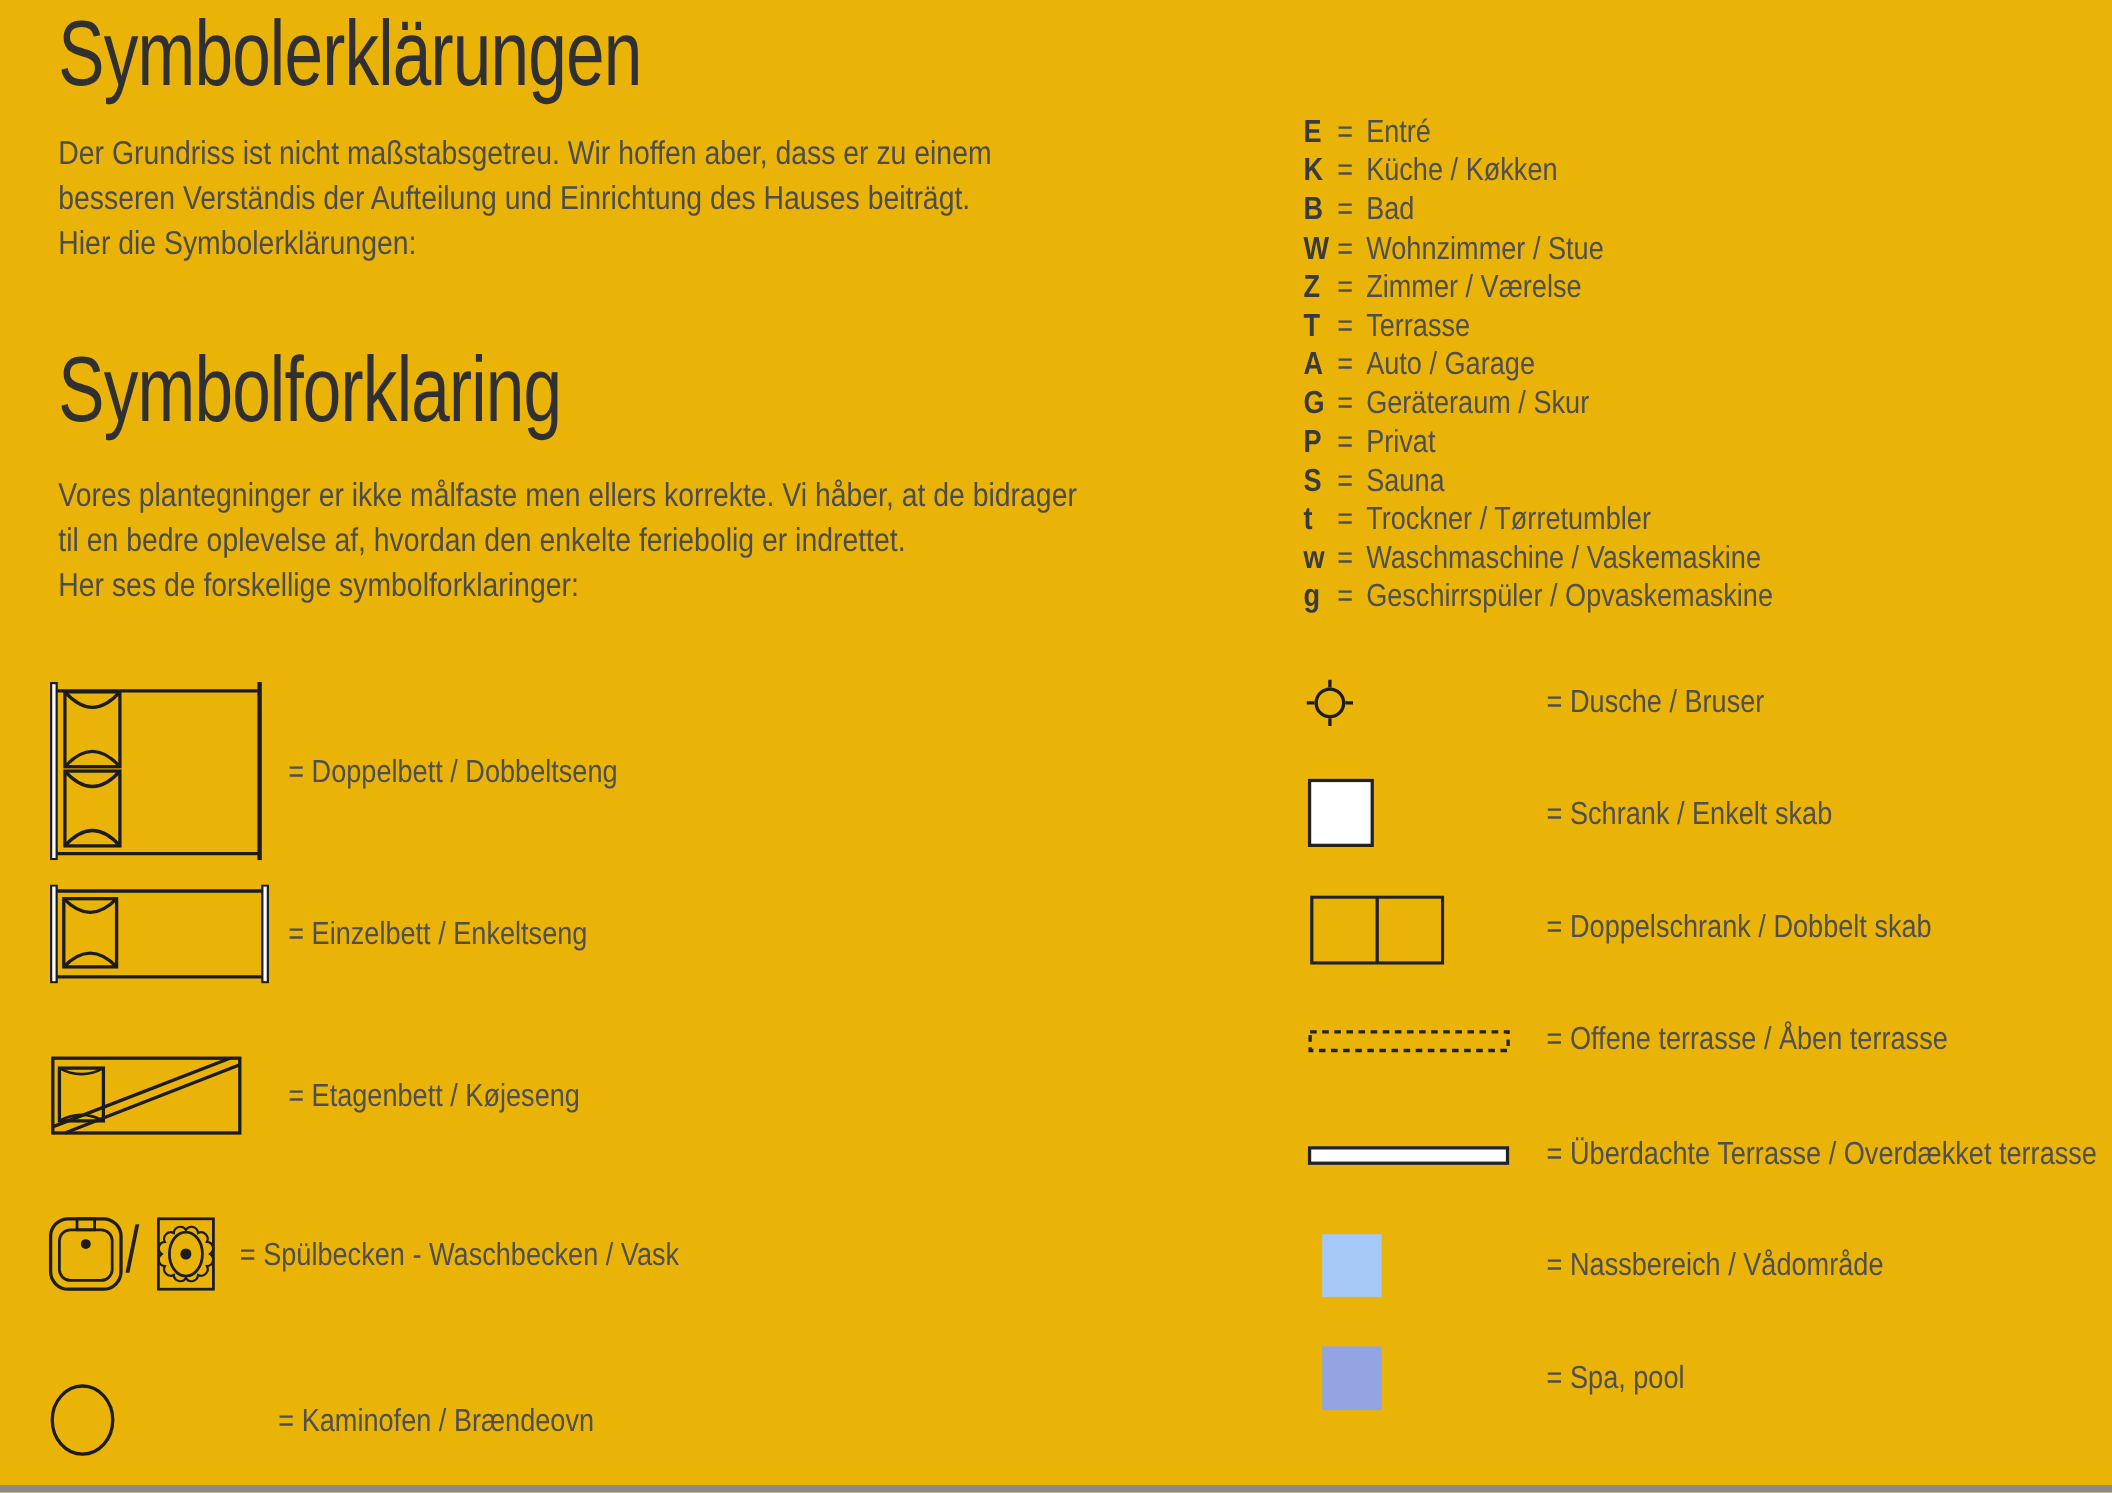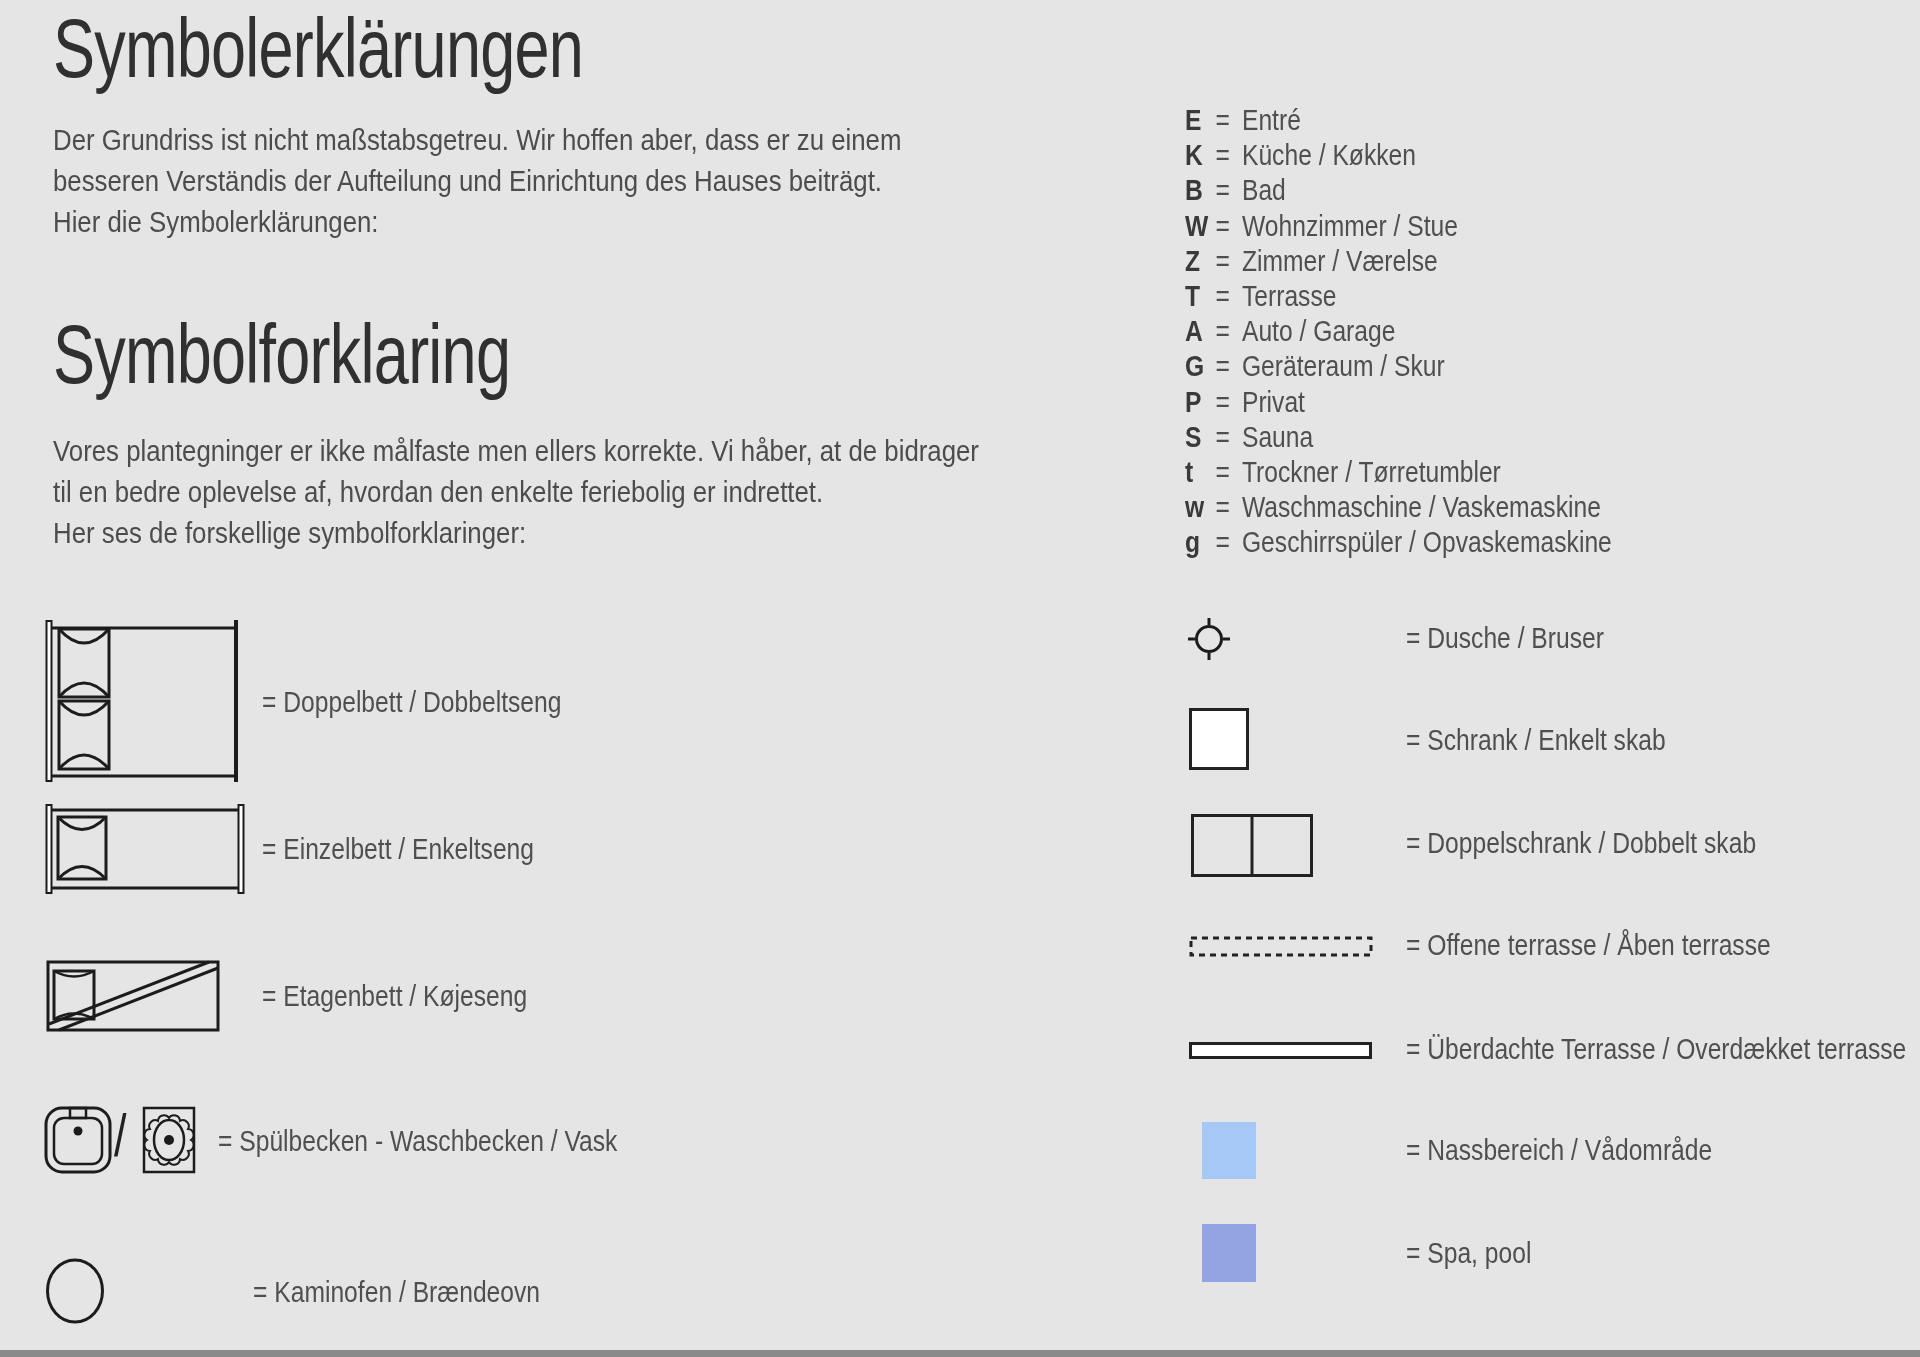--- a/index.html
+++ b/index.html
@@ -1,16 +1,16 @@
 <!DOCTYPE html>
 <html><head>
 <meta charset="utf-8">
 <style>
   html,body{margin:0;padding:0;background:#fff;}
-  .page{position:relative;width:1920px;height:1357px;background:#e5e5e5;overflow:hidden;
+  .page{position:relative;width:1920px;height:1357px;background:#eab308;overflow:hidden;
         font-family:"Liberation Sans","DejaVu Sans",sans-serif;color:#4c4c4c;}
   .h-title{position:absolute;left:53px;margin:0;font-size:84px;font-weight:400;color:#303030;
            line-height:1;letter-spacing:-1px;white-space:nowrap;
            transform:scaleX(0.75);transform-origin:0 0;}
   .para{position:absolute;left:53px;font-size:30px;line-height:41px;color:#4c4c4c;
         white-space:nowrap;transform:scaleX(0.86);transform-origin:0 0;}
   .sym-label{position:absolute;font-size:29px;line-height:33px;color:#4f4f4f;
              white-space:nowrap;transform:scaleX(0.85);transform-origin:0 0;}
   .icon{position:absolute;}
   .icon svg{display:block;}

